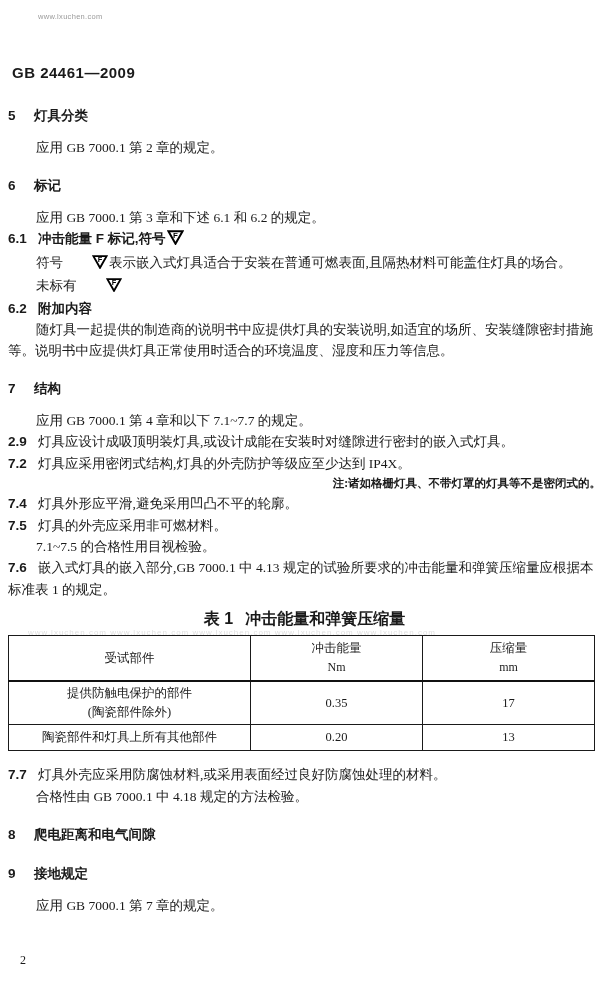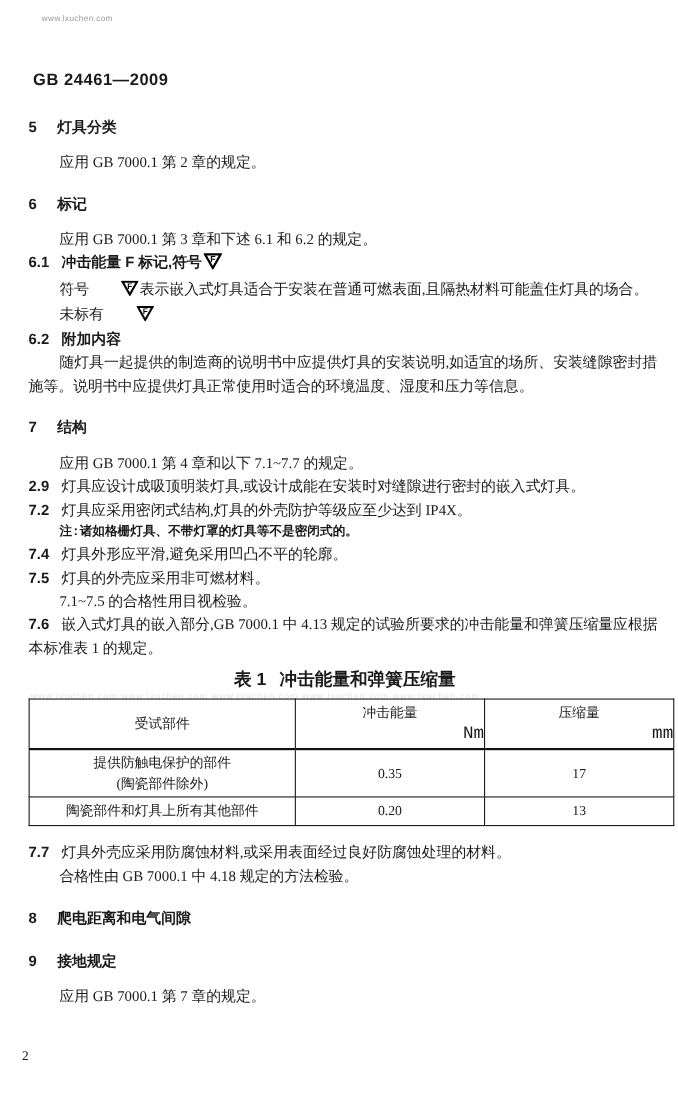--- a/index.html
+++ b/index.html
@@ -4,21 +4,21 @@
 <style>
   html,body{margin:0;padding:0;background:#ffffff;}
   .page{
     position:relative;
     width:616px;height:1002px;
     background:#ffffff;
     overflow:hidden;
     font-family:"Liberation Serif","DejaVu Serif",serif;
     color:#1a1a1a;
     box-sizing:border-box;
-    padding:0 15px 0 26px;
+    padding:0 15px 0 8px;
   }
   .watermark-top{
     position:absolute;top:12px;left:38px;
     font-family:"Liberation Sans","DejaVu Sans",sans-serif;
     font-size:7.5px;color:#9a9a9a;letter-spacing:.3px;
   }
   .watermark-mid{
     position:absolute;top:628px;left:28px;width:566px;
     font-family:"Liberation Sans","DejaVu Sans",sans-serif;
     font-size:8px;color:#000;opacity:.13;letter-spacing:1px;
@@ -51,21 +51,22 @@
     font-weight:bold;display:inline-block;min-width:30px;
   }
   .clause-heading{
     font-family:"Liberation Sans","DejaVu Sans",sans-serif;
     font-weight:bold;font-size:13.5px;line-height:21.5px;margin:0;
   }
   .clause-heading .clause-num{display:inline-block;min-width:30px;}
   .note{
     font-size:11.5px;line-height:19px;margin:0;
     padding-left:28px;font-weight:bold;
-    font-family:Liberation Mono, monospace;
+    font-family:Liberation Serif, serif;
+    text-align:right;
   }
   .f-symbol{
     display:inline-block;vertical-align:-2px;margin:0 1px;
   }
   .tbl-caption{
     text-align:center;margin:10px 0 0 0;
     font-family:"Liberation Sans","DejaVu Sans",sans-serif;
     font-weight:bold;font-size:16px;line-height:18px;
   }
   .tbl-caption .cap-label{margin-right:12px;}
@@ -77,21 +78,21 @@
   table.t1 col.c1{width:242px;}
   table.t1 col.c2{width:172px;}
   table.t1 col.c3{width:172px;}
   table.t1 td{
     border:1px solid #1a1a1a;
     text-align:center;vertical-align:middle;
     padding:0;
   }
   table.t1{border:1.5px solid #111;}
   table.t1 tr.hdr td{border-bottom:2px solid #111;height:44px;}
-  table.t1 .sub-unit{font-family:Liberation Mono, monospace;font-size:16px;text-align:right;}
+  table.t1 .sub-unit{font-family:Liberation Serif, serif;font-size:12px;}
   table.t1 tr.r1 td{height:42px;}
   table.t1 tr.r2 td{height:25px;}
   .two-line{line-height:19px;}
   .page-num{
     position:absolute;left:20px;top:953px;
     font-size:12px;
   }
 </style>
 </head>
 <body>

